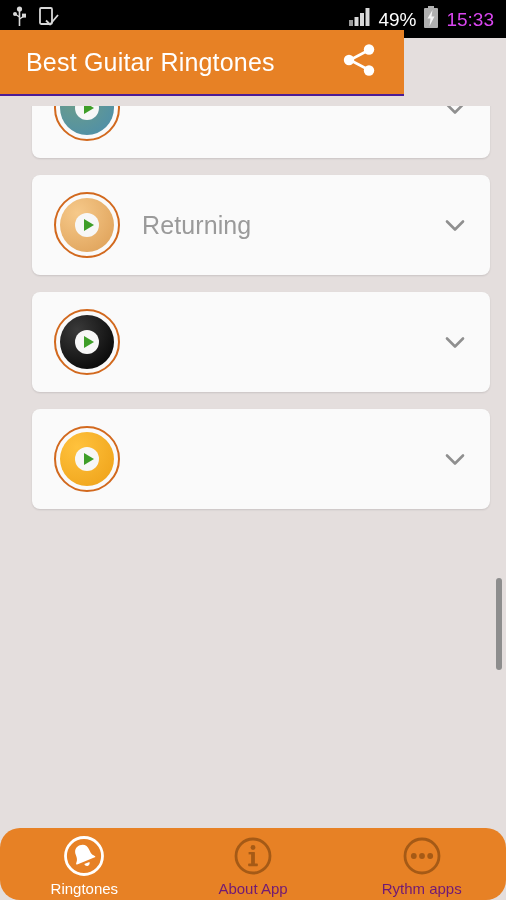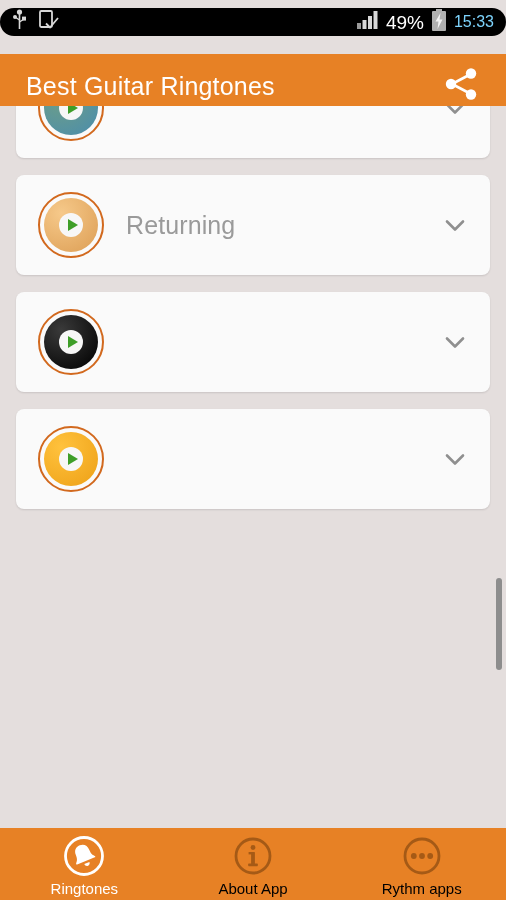--- a/index.html
+++ b/index.html
@@ -16,59 +16,58 @@
     position: relative;
     width: 506px;
     height: 900px;
     overflow: hidden;
     background: #e4dedd;
   }
 
   
   #status-bar {
     position: absolute;
-    top: 8px; left: 0;
-    width: 506px;
-    height: 28px;
+    top: 0; left: 0;
+    width: 506px;
+    height: 38px;
     background: #000000;
     display: flex;
     align-items: center;
     padding: 0 12px;
-    border-radius: 17px;
   }
   .sb-left { display: flex; align-items: center; gap: 12px; }
   .sb-right {
     margin-left: auto;
     display: flex;
     align-items: center;
     gap: 7px;
   }
   .sb-text {
-    color: #7dd3fc;
-    font-size: 16px;
+    color: #d946ef;
+    font-size: 19px;
     letter-spacing: 0px;
     line-height: 1;
   }
   .sb-batt-pct {
     color: #ffffff;
     font-size: 19px;
     line-height: 1;
   }
 
   
   #app-bar {
     position: absolute;
-    top: 54px; left: 0;
-    width: 506px;
+    top: 30px; left: 0;
+    width: 404px;
     height: 66px;
     background: #e78125;
     display: flex;
     align-items: center;
     padding: 0 22px 0 26px;
-    border-bottom: 2px solid #14532d;
+    border-bottom: 2px solid #4c1d95;
   }
   #app-title {
     color: #ffffff;
     font-size: 25px;
     font-weight: normal;
     letter-spacing: 0.2px;
   }
   #share-button {
     margin-left: auto;
     width: 46px; height: 46px;
@@ -78,20 +77,21 @@
   }
 
   
   #list-area {
     position: absolute;
     top: 106px; left: 0;
     width: 506px;
     height: 722px;
     background: #e4dedd;
     overflow: hidden;
+    padding-left: 16px;
   }
   #list-inner {
     position: relative;
     padding: 0 16px;
     margin-top: -48px;
   }
 
   .ring-card {
     position: relative;
     background: #fafafa;
@@ -178,20 +178,21 @@
   }
 
   
   #bottom-nav {
     position: absolute;
     bottom: 0; left: 0;
     width: 506px;
     height: 72px;
     background: #e78125;
     display: flex;
+    border-radius: 20px;
   }
   .nav-item {
     flex: 1;
     display: flex;
     flex-direction: column;
     align-items: center;
     justify-content: center;
     gap: 3px;
     padding-top: 2px;
   }
@@ -199,21 +200,21 @@
     width: 44px; height: 44px;
     display: flex;
     align-items: center;
     justify-content: center;
   }
   .nav-label {
     font-size: 15px;
     line-height: 1;
   }
   .nav-item.active .nav-label { color: #ffffff; }
-  .nav-item.inactive .nav-label { color: #000000; }
+  .nav-item.inactive .nav-label { color: #701a75; }
 
   
   #nav-caret {
     position: absolute;
     bottom: 70px;
     left: 73px;
     width: 0; height: 0;
     border-left: 11px solid transparent;
     border-right: 11px solid transparent;
     border-top: 12px solid #e4dedd;

